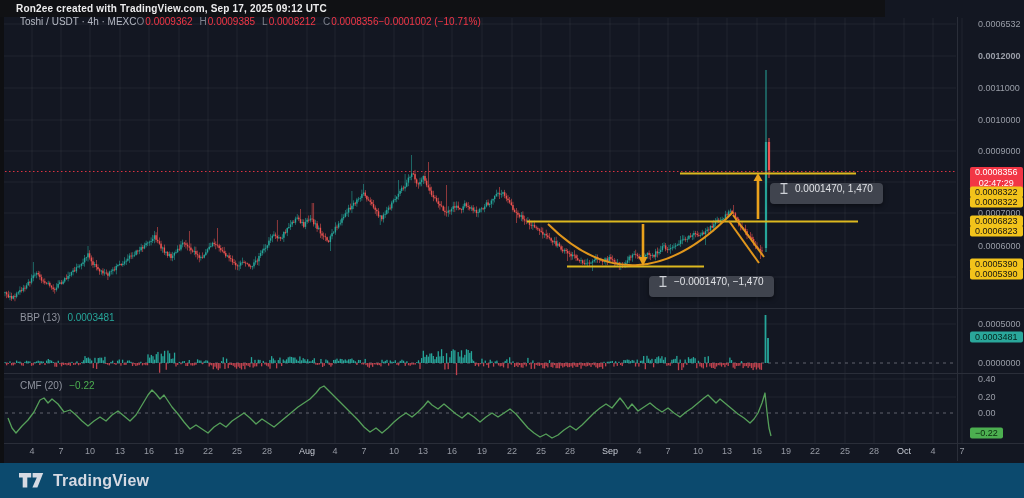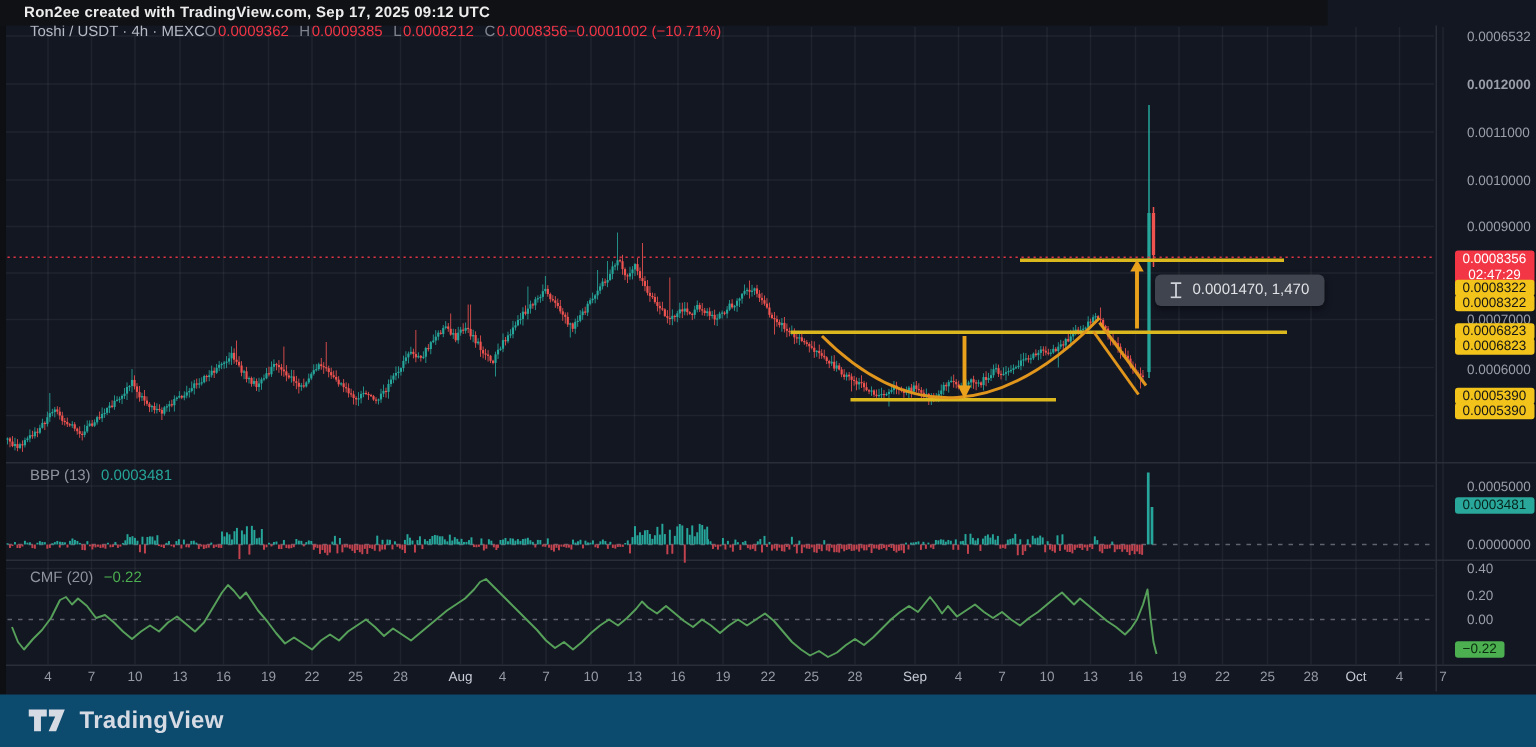--- a/index.html
+++ b/index.html
@@ -17,21 +17,21 @@
   .symbol-change{color:#f23645;}
   .pane-label{position:absolute;z-index:4;display:flex;gap:7px;font-size:10px;color:#8f939e;white-space:nowrap;}
   .pane-label .val-teal{color:#26a69a;}
   .pane-label .val-green{color:#4caf50;}
   .axis-label{position:absolute;left:978px;font-size:9px;color:#9a9ea8;transform:translateY(-50%);z-index:2;white-space:nowrap;}
   .badge{position:absolute;left:970px;font-size:9px;line-height:11px;padding:0 5px;border-radius:2px;
          transform:translateY(-50%);z-index:3;white-space:nowrap;}
   .badge .sub{display:block;text-align:center;}
   .time-label{position:absolute;top:446px;font-size:9px;color:#969aa4;transform:translateX(-50%);z-index:2;}
   .time-label.month{color:#c6cad3;}
-  .tooltip{position:absolute;height:21px;background:#40444e;border-radius:4px;display:flex;align-items:center;
+  .tooltip{position:absolute;height:21px;background:#40444e;border-radius:4px;display:flex;
            gap:7px;padding:0 10px;font-size:10px;color:#e0e2e6;z-index:5;white-space:nowrap;
            box-shadow:0 2px 5px rgba(0,0,0,.45);}
   .bottombar{position:absolute;left:0;top:463px;width:1024px;height:35px;background:#0c4a6e;z-index:6;
              display:flex;align-items:center;gap:9px;padding-left:19px;box-sizing:border-box;}
   .logo-text{font-size:16px;font-weight:700;color:#d6dae3;letter-spacing:.2px;}
 </style>
 </head>
 <body>
 
 <div class="stage">
@@ -1637,20 +1637,26 @@
       <div class="time-label" style="left: 962px;">7</div>
     </div>
 
   <div class="tooltip" id="tt-up" style="left: 770px; top: 183px;">
     <svg width="8" height="11" viewBox="0 0 8 11">
       <path d="M0.5 0.7 H7.5 M4 0.7 V10.3 M0.5 10.3 H7.5" stroke="#cfd2d8" stroke-width="1.2" fill="none"></path>
     </svg>
     <span>0.0001470, 1,470</span>
   </div>
 
+  <div class="tooltip" id="tt-down" style="left: 649px; top: 276px;">
+    <svg width="8" height="11" viewBox="0 0 8 11">
+      <path d="M0.5 0.7 H7.5 M4 0.7 V10.3 M0.5 10.3 H7.5" stroke="#cfd2d8" stroke-width="1.2" fill="none"></path>
+    </svg>
+    <span>−0.0001470, −1,470</span>
+  </div>
 
   <div class="bottombar">
     <svg width="25" height="19" viewBox="0 0 25 19">
       <path d="M0 2 H12.2 V6.6 H8.3 V16.5 H3.7 V6.6 H0 Z" fill="#d6dae3"></path>
       <path d="M13.6 2 H24.2 L18.4 16.5 H13.4 L17.8 6.6 H13.6 Z" fill="#d6dae3"></path>
     </svg>
     <span class="logo-text">TradingView</span>
   </div>
 
 </div>

